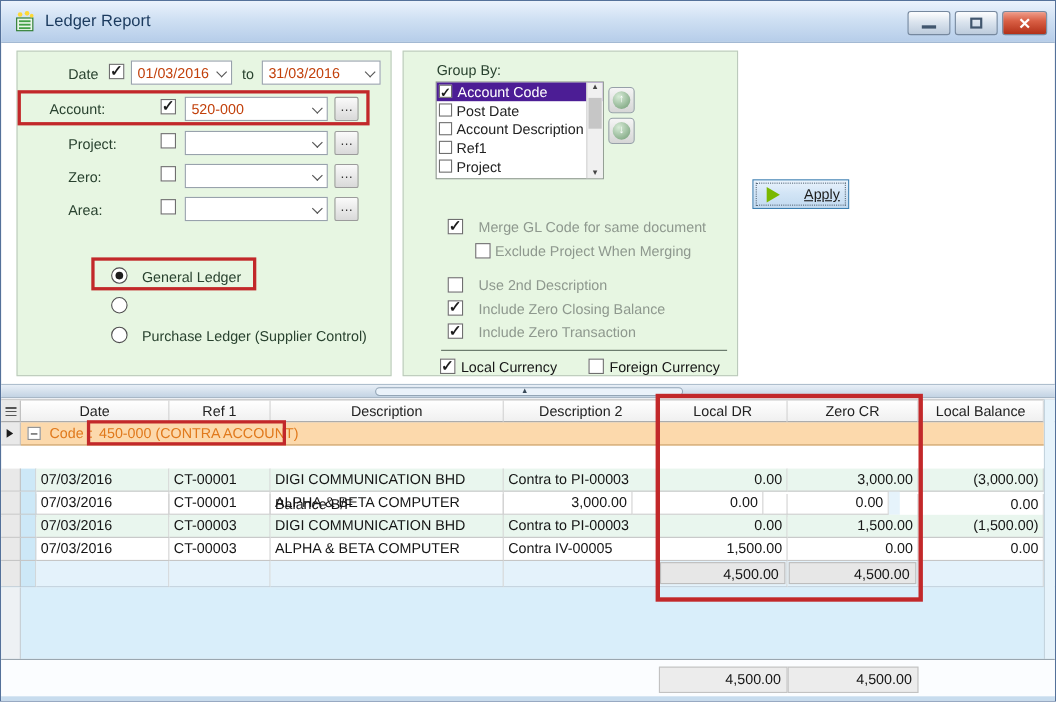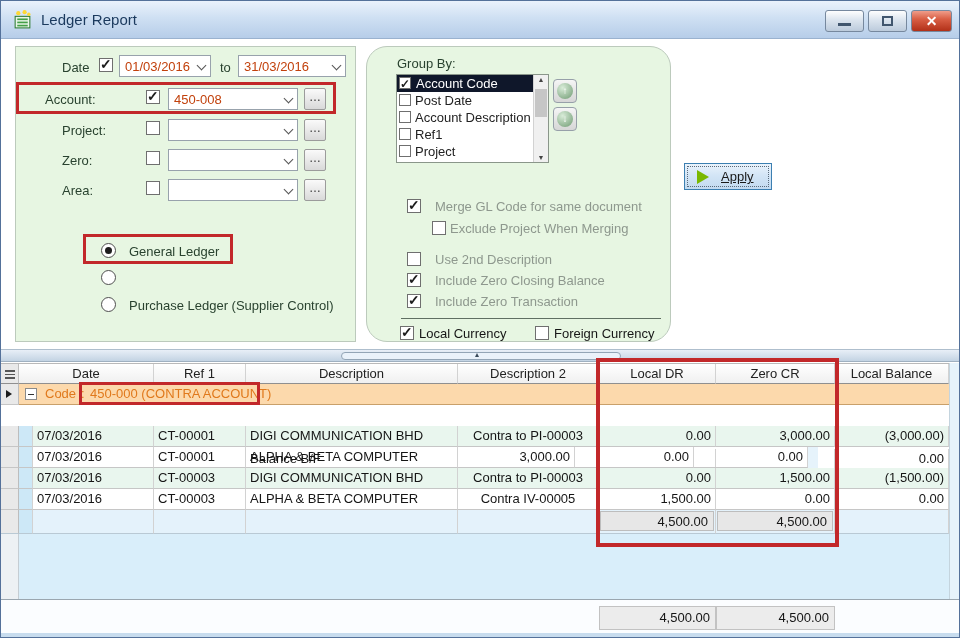--- a/index.html
+++ b/index.html
@@ -17,74 +17,74 @@
   .btn-max{left:867px;width:39px;background:linear-gradient(#fefefe,#dbe4ee 45%,#bccbdc);}
   .btn-close{left:910px;width:41px;background:linear-gradient(#f2a violet);} 
   .btn-close{background:linear-gradient(#f0a violet);}
   .btn-close{background:linear-gradient(#ef9d8a,#d95f45 40%,#b23018);}
   .glyph-min{display:inline-block;width:13px;height:3px;background:#41566e;margin-top:12px;}
   .glyph-max{display:inline-block;width:11px;height:10px;border:2px solid #41566e;margin-top:5px;background:transparent;}
   .glyph-close{color:#fff;font-size:14px;font-weight:bold;line-height:20px;}
   
   .panel{position:absolute;background:#e7f6e2;border:1px solid #bccabc;}
   .left-panel{left:14px;top:45px;width:341px;height:296px;}
-  .right-panel{left:365px;top:45px;width:305px;height:296px;border-radius:21px;}
+  .right-panel{left:365px;top:45px;width:305px;height:296px;}
   .plabel{position:absolute;font-size:13px;color:#29422f;white-space:nowrap;}
   .cb{position:absolute;width:14px;height:14px;background:#fff;border:1px solid #6f6f6f;}
   .cb.checked::after{content:"✓";position:absolute;left:0px;top:-3px;font-size:14px;font-weight:bold;color:#1c1c1c;}
   .cb.small{width:12px;height:12px;}
   .cb.small.checked::after{font-size:12px;top:-2px;}
   .combo{position:absolute;height:22px;background:#fff;border:1px solid #98a2ac;}
   .combo .val{position:absolute;left:5px;top:3px;font-size:13px;color:#c2410c;white-space:nowrap;}
   .chev{position:absolute;right:4px;top:6px;width:9px;height:9px;}
   .chev::before{content:"";position:absolute;left:1px;top:0;width:6px;height:6px;
                 border-right:1px solid #555;border-bottom:1px solid #555;transform:rotate(45deg);}
   .dots{position:absolute;width:22px;height:22px;background:linear-gradient(#fafafa,#d9d9d9);
         border:1px solid #9b9b9b;border-radius:2px;font-size:12px;color:#333;text-align:center;line-height:16px;}
   .radio{position:absolute;width:15px;height:15px;border:1px solid #4f4f4f;border-radius:50%;background:#fff;}
   .radio.sel::after{content:"";position:absolute;left:3px;top:3px;width:7px;height:7px;border-radius:50%;background:#1d1d1d;}
   
   .listbox{position:absolute;left:29px;top:27px;width:153px;height:89px;background:#fff;border:1px solid #8a968a;}
   .lb-item{position:relative;height:17px;font-size:13px;color:#222;white-space:nowrap;overflow:hidden;padding-left:18px;line-height:17px;}
-  .lb-item.selected{background:#0f172a;color:#fff;padding-left:19px;}
+  .lb-item.selected{background:#4c1d95;color:#fff;padding-left:19px;}
   .lb-item .cb{left:2px;top:2px;}
   .lb-scroll{position:absolute;right:0;top:0;width:15px;height:87px;background:#f0f0f0;border-left:1px solid #d2d2d2;}
   .lb-arrow{position:absolute;left:0;width:14px;text-align:center;font-size:7px;color:#444;}
   .lb-thumb{position:absolute;left:1px;top:14px;width:12px;height:28px;background:#c6c6c6;}
   .circle-btn{position:absolute;width:24px;height:24px;border:1px solid #97a0a9;border-radius:4px;
               background:linear-gradient(#f5f5f5,#d6d6d6);}
   .orb{position:absolute;left:3px;top:3px;width:16px;height:16px;border-radius:50%;
        background:radial-gradient(circle at 35% 30%,#d8ecd8,#6f9a72);color:#fff;font-size:10px;
        text-align:center;line-height:16px;}
   .optlabel{position:absolute;font-size:13px;color:#8e988e;white-space:nowrap;}
   .sepline{position:absolute;height:1px;background:#5f6f62;}
   .darklabel{position:absolute;font-size:13px;color:#161616;white-space:nowrap;}
   
   .apply-btn{position:absolute;left:683px;top:162px;width:88px;height:27px;border:1px solid #3c7fb1;
              background:linear-gradient(#eaf3fc,#d3e5f6 45%,#c2daf0);}
   .apply-btn::before{content:"";position:absolute;left:2px;top:2px;right:2px;bottom:2px;border:1px dotted #5a6a7a;}
   .play-tri{position:absolute;left:12px;top:6px;width:0;height:0;
             border-left:12px solid #7ab800;border-top:7px solid transparent;border-bottom:7px solid transparent;}
-  .apply-text{position:absolute;left:36px;top:5px;font-size:13px;color:#1a1a1a;text-decoration:underline;}
+  .apply-text{position:absolute;left:46px;top:5px;font-size:13px;color:#1a1a1a;text-decoration:underline;}
   
   .splitter{position:absolute;left:0;top:348px;width:958px;height:13px;
             background:linear-gradient(#e8eff7,#c3d3e3);border-top:1px solid #aebecd;border-bottom:1px solid #9fb0c0;}
   .splitter-pill{position:absolute;left:340px;top:2px;width:280px;height:8px;background:#eaf2fa;
                  border:1px solid #93a5b6;border-radius:4px;}
   .splitter-arrow{position:absolute;left:474px;top:0px;font-size:8px;color:#3a4a5a;}
   
   .grid-row{position:absolute;left:0;width:958px;display:flex;font-size:13px;color:#151515;}
   .cell{border-right:1px solid #d2d2d2;border-bottom:1px solid #c6c6c6;height:100%;
         padding:0 4px;line-height:20px;white-space:nowrap;overflow:hidden;}
   .w-gut{width:18px;padding:0;background:#e9e9e9;border-right:1px solid #bdbdbd;}
   .w-ind{width:14px;padding:0;background:#cde8f7;}
   .w-date{width:121px;}
   .w-ref{width:92px;}
   .w-desc{width:212px;}
-  .w-desc2{width:141px;text-align:center;}
+  .w-desc2{width:141px;}
   .w-dr{width:117px;text-align:right;}
   .w-cr{width:119px;text-align:right;}
   .w-bal{width:114px;text-align:right;}
   .w-strip{width:10px;padding:0;border-right:none;background:#e6f3fb;border-bottom:none;}
   .hdr{top:362px;height:21px;background:linear-gradient(#ffffff,#efefef);border-top:1px solid #b9b9b9;}
   .hdr .cell{border-bottom:1px solid #8f8f8f;text-align:center;color:#222;}
   .hdr .w-hdate{width:135px;}
   .corner-icon{width:10px;height:9px;margin:6px auto 0;
      background:repeating-linear-gradient(to bottom,#555 0 1.5px,transparent 1.5px 3.5px);}
   .row-green .cell{background:#e9f6ee;}
@@ -149,21 +149,21 @@
     </div>
     <span class="plabel" style="left:204px;top:13px;">to</span>
     <div class="combo" style="left:222px;top:8px;width:108px;">
       <span class="val">31/03/2016</span>
       <span class="chev"></span>
     </div>
 
     <span class="plabel" style="left:29px;top:45px;">Account:</span>
     <span class="cb checked" style="left:130px;top:43px;"></span>
     <div class="combo" style="left:152px;top:41px;width:130px;">
-      <span class="val">450-008</span>
+      <span class="val">520-000</span>
       <span class="chev"></span>
     </div>
     <div class="dots" style="left:288px;top:41px;">…</div>
 
     <span class="plabel" style="left:46px;top:76px;">Project:</span>
     <span class="cb" style="left:130px;top:74px;"></span>
     <div class="combo" style="left:152px;top:72px;width:130px;">
       <span class="val"></span>
       <span class="chev"></span>
     </div>

